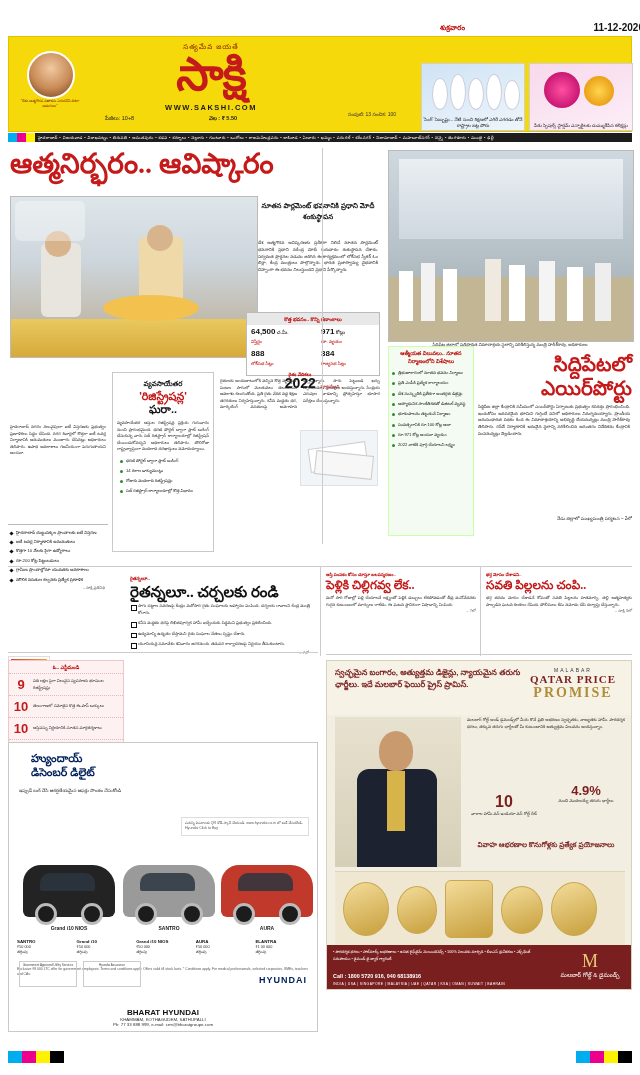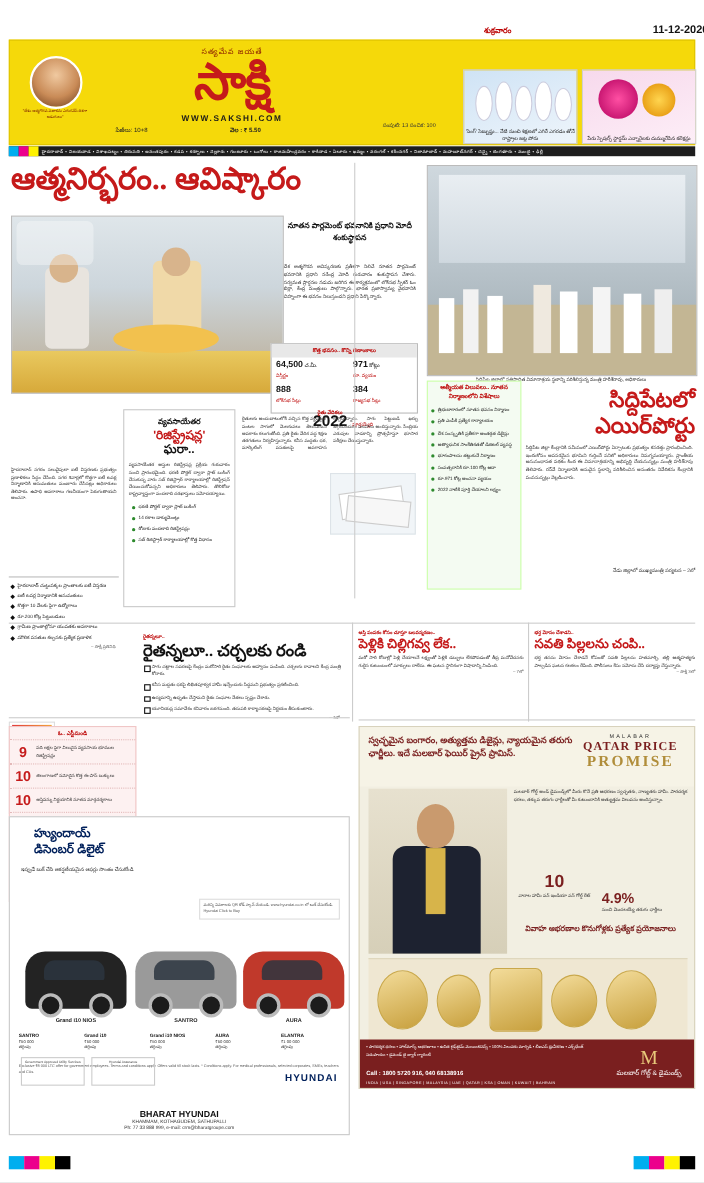--- a/index.html
+++ b/index.html
@@ -104,21 +104,21 @@
   .mb-fp .t2{font-size:11px;color:#7a1f1f;font-weight:bold;letter-spacing:1px;font-family:"Liberation Serif",serif;}
   .mb-fp .t3{font-size:14px;color:#b08d3a;font-weight:bold;letter-spacing:2px;font-family:"Liberation Serif",serif;}
   #mb-model{position:absolute;left:8px;top:56px;width:126px;height:150px;background:linear-gradient(180deg,#e7e1cf 0%,#d6cfb8 100%);overflow:hidden;}
   .mdl-head{position:absolute;left:44px;top:14px;width:34px;height:40px;border-radius:50% 50% 45% 45%;background:#c99a6e;}
   .mdl-body{position:absolute;left:22px;top:52px;width:80px;height:98px;background:#1d2230;border-radius:12px 12px 0 0;}
   .mdl-shirt{position:absolute;left:52px;top:54px;width:18px;height:60px;background:#d7b44a;}
   #mb-right{position:absolute;left:140px;top:56px;width:158px;font-size:4.2px;line-height:1.6;color:#333;text-align:justify;}
   #mb-badge{position:absolute;left:140px;top:132px;width:74px;text-align:center;}
   #mb-badge .big{font-size:16px;font-weight:bold;color:#7a1f1f;}
   #mb-badge .sm{font-size:4.2px;color:#333;line-height:1.4;}
-  #mb-rate{position:absolute;left:220px;top:148px;width:78px;}
+  #mb-rate{position:absolute;left:220px;top:122px;width:78px;text-align:center;}
   #mb-rate .big{font-size:13px;font-weight:bold;color:#7a1f1f;}
   #mb-rate .sm{font-size:4.2px;color:#333;line-height:1.4;}
   #mb-mid{position:absolute;left:140px;top:178px;width:158px;font-size:7px;line-height:11px;font-weight:bold;color:#7a1f1f;text-align:center;}
   #mb-jewel{position:absolute;left:8px;top:210px;width:290px;height:74px;background:#efe7d2;border-top:1px solid #ddd5bb;border-bottom:1px solid #ddd5bb;}
   .jw{position:absolute;border:1px solid #c9a84c;background:linear-gradient(160deg,#f3dc9a,#c79f3c);}
   #mb-footer{position:absolute;left:0;bottom:0;width:100%;height:44px;background:#7a1f1f;color:#fff;}
   .mb-f-list{position:absolute;left:6px;top:4px;width:206px;font-size:3.8px;line-height:1.9;}
   .mb-call{position:absolute;left:6px;bottom:10px;font-size:5.4px;font-weight:bold;}
   .mb-cities{position:absolute;left:6px;bottom:3px;font-size:3.4px;letter-spacing:.4px;}
   .mb-logo{position:absolute;right:8px;top:6px;width:66px;text-align:center;}

